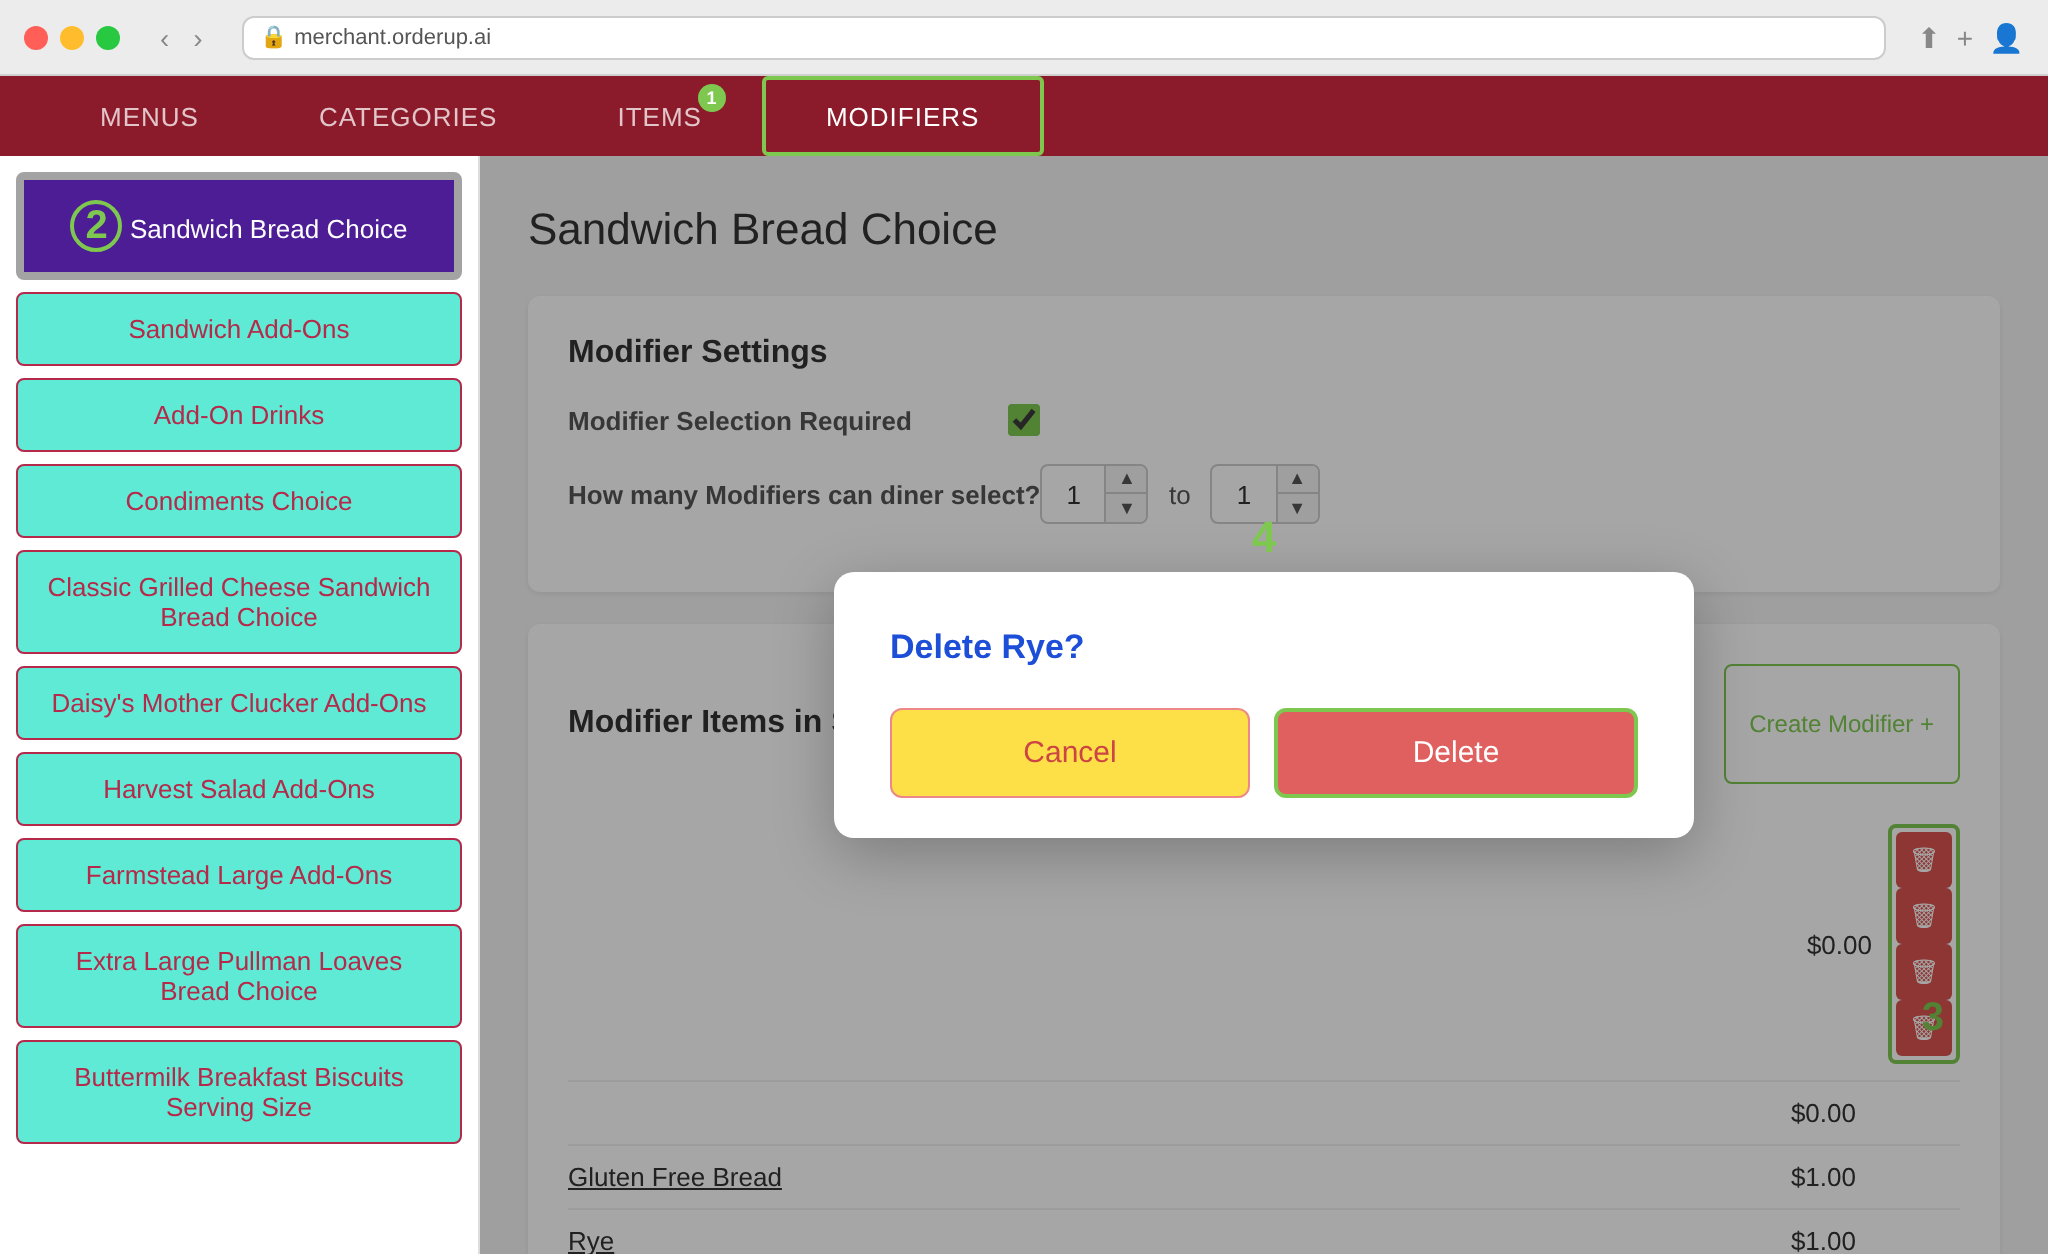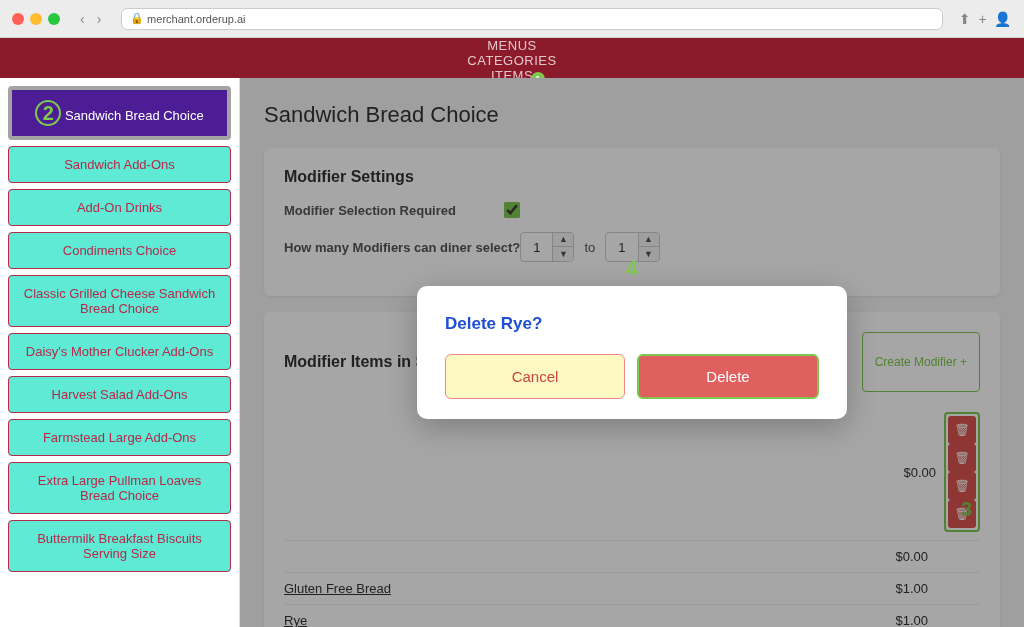--- a/index.html
+++ b/index.html
@@ -38,21 +38,20 @@
     .browser-actions { display: flex; gap: 8px; color: #888; font-size: 14px; }
 
     
     .app-header {
       background: #8b1a2a;
       height: 40px;
       display: flex;
       align-items: center;
       padding: 0 20px;
       gap: 0;
-      flex-direction: column;
     }
     .nav-tab {
       color: rgba(255,255,255,0.75);
       font-size: 13px;
       font-weight: 500;
       padding: 0 30px;
       height: 40px;
       display: flex;
       align-items: center;
       cursor: pointer;
@@ -278,21 +277,21 @@
       font-weight: 600;
       color: #1d4ed8;
       margin-bottom: 20px;
     }
     .modal-buttons {
       display: flex;
       gap: 12px;
     }
     .cancel-btn {
       flex: 1;
-      background: #fef9c3;
+      background: #fde047;
       border: 1px solid #e88;
       color: #c44;
       border-radius: 6px;
       padding: 12px;
       font-size: 15px;
       cursor: pointer;
     }
     .delete-btn {
       flex: 1;
       background: #e06060;

